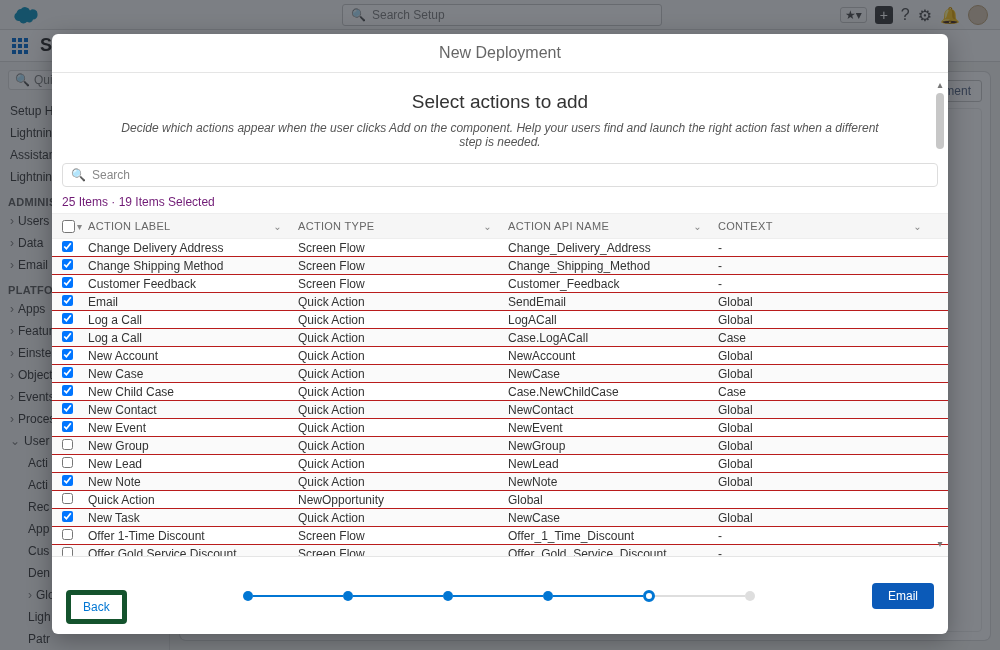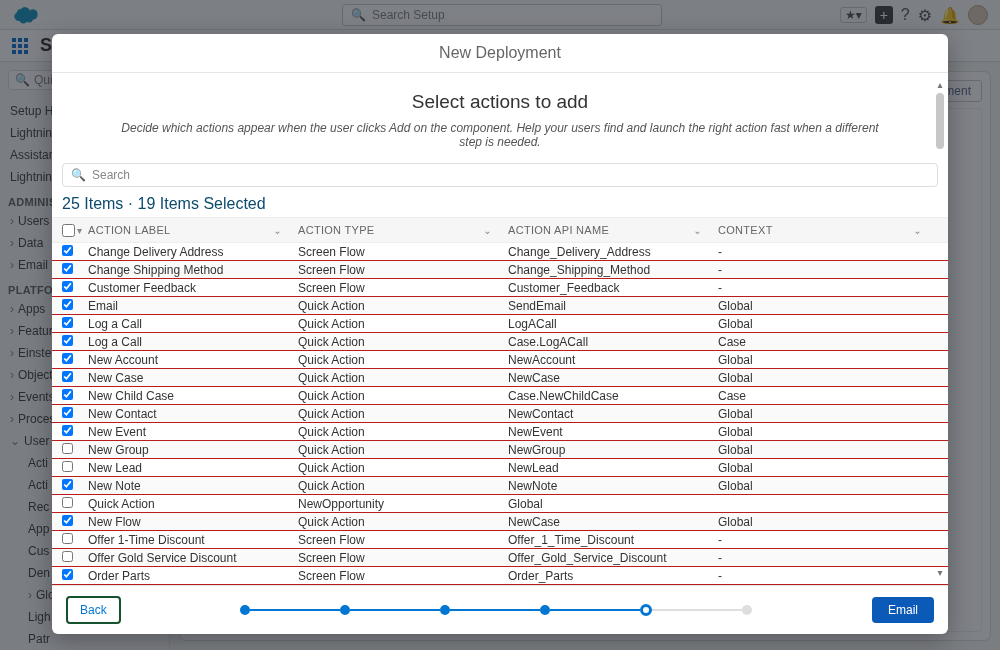--- a/index.html
+++ b/index.html
@@ -33,34 +33,34 @@
 .scroll-area { flex: 1; overflow-y: auto; padding: 0; }
 .inner-scrollbar { position: absolute; right: 3px; top: 6px; bottom: 6px; width: 10px; }
 .inner-scrollbar .up, .inner-scrollbar .down { position: absolute; left: 0; right: 0; height: 12px; color: #777; font-size: 10px; text-align: center; line-height: 12px; }
 .inner-scrollbar .up { top: 0; }
 .inner-scrollbar .down { bottom: 0; }
 .inner-scrollbar .thumb { position: absolute; left: 1px; right: 1px; top: 14px; height: 56px; background: #c7c7c7; border-radius: 4px; }
 
 .section-title { text-align: center; font-size: 19px; color: #333; margin: 18px 0 8px; font-weight: 400; }
 .section-sub { text-align: center; font-size: 12px; color: #555; margin-bottom: 14px; padding: 0 60px; font-style: italic; }
 .modal-search { margin: 0 10px 6px; display: flex; align-items: center; gap: 6px; border: 1px solid #ddd; border-radius: 4px; padding: 4px 8px; color: #888; font-size: 12px; }
-.counts { font-size: 16px; color: #0c4a6e; padding: 2px 10px 4px; }
+.counts { font-size: 12px; color: #701a75; padding: 2px 10px 4px; }
 .table { font-size: 12px; }
 .thead, .trow { display: grid; grid-template-columns: 26px 210px 210px 210px 1fr; align-items: center; padding: 0 10px; }
 .thead { background: #f6f6f6; color: #666; height: 26px; font-size: 11px; letter-spacing: .3px; border-top: 1px solid #eee; border-bottom: 1px solid #eee; }
 .thead .col { display: flex; align-items: center; justify-content: space-between; padding-right: 16px; }
 .thead .sort { font-size: 10px; color: #888; }
 .thead .chkcol { display: flex; align-items: center; gap: 2px; color: #888; font-size: 10px; }
 .trow { height: 18px; border-bottom: 1px solid #b91c1c; color: #333; }
 .trow:nth-child(even) { background: #fafafa; }
 .trow input[type=checkbox] { width: 11px; height: 11px; }
 .col-label { white-space: nowrap; overflow: hidden; text-overflow: ellipsis; }
 
 .modal-footer { display: flex; align-items: center; justify-content: space-between; padding: 10px 14px; border-top: 1px solid #e5e5e5; gap: 12px; }
-.back-btn { border: 2px solid #14532d; border-radius: 4px; background: #fff; color: #0176d3; padding: 5px 12px; font-size: 12px; cursor: pointer; }
+.back-btn { border: 5px solid #14532d; border-radius: 4px; background: #fff; color: #0176d3; padding: 5px 12px; font-size: 12px; cursor: pointer; margin-top: 23px; }
 .next-btn { border: none; border-radius: 4px; background: #0b5ab8; color: #fff; padding: 6px 16px; font-size: 12px; cursor: pointer; }
 .progress { flex: 1; display: flex; align-items: center; justify-content: center; gap: 0; }
 .step { width: 10px; height: 10px; border-radius: 50%; background: #0176d3; position: relative; }
 .step.current { width: 12px; height: 12px; background: #fff; border: 3px solid #0176d3; }
 .step.future { background: #dedede; }
 .line { height: 2px; width: 90px; background: #0176d3; }
 .line.future { background: #dedede; }
 </style>
 </head>
 <body>
@@ -275,21 +275,21 @@
               <div class="col-label">Global</div>
             </div>
             <div class="trow">
               <div><input type="checkbox" style=""></div>
               <div class="col-label">Quick Action</div>
               <div class="col-label">NewOpportunity</div>
               <div class="col-label">Global</div>
             </div>
             <div class="trow">
               <div><input type="checkbox" checked="" style=""></div>
-              <div class="col-label">New Flow</div>
+              <div class="col-label">New Task</div>
               <div class="col-label">Quick Action</div>
               <div class="col-label">NewCase</div>
               <div class="col-label">Global</div>
             </div>
             <div class="trow">
               <div><input type="checkbox" style=""></div>
               <div class="col-label">Offer 1-Time Discount</div>
               <div class="col-label">Screen Flow</div>
               <div class="col-label">Offer_1_Time_Discount</div>
               <div class="col-label">-</div>

